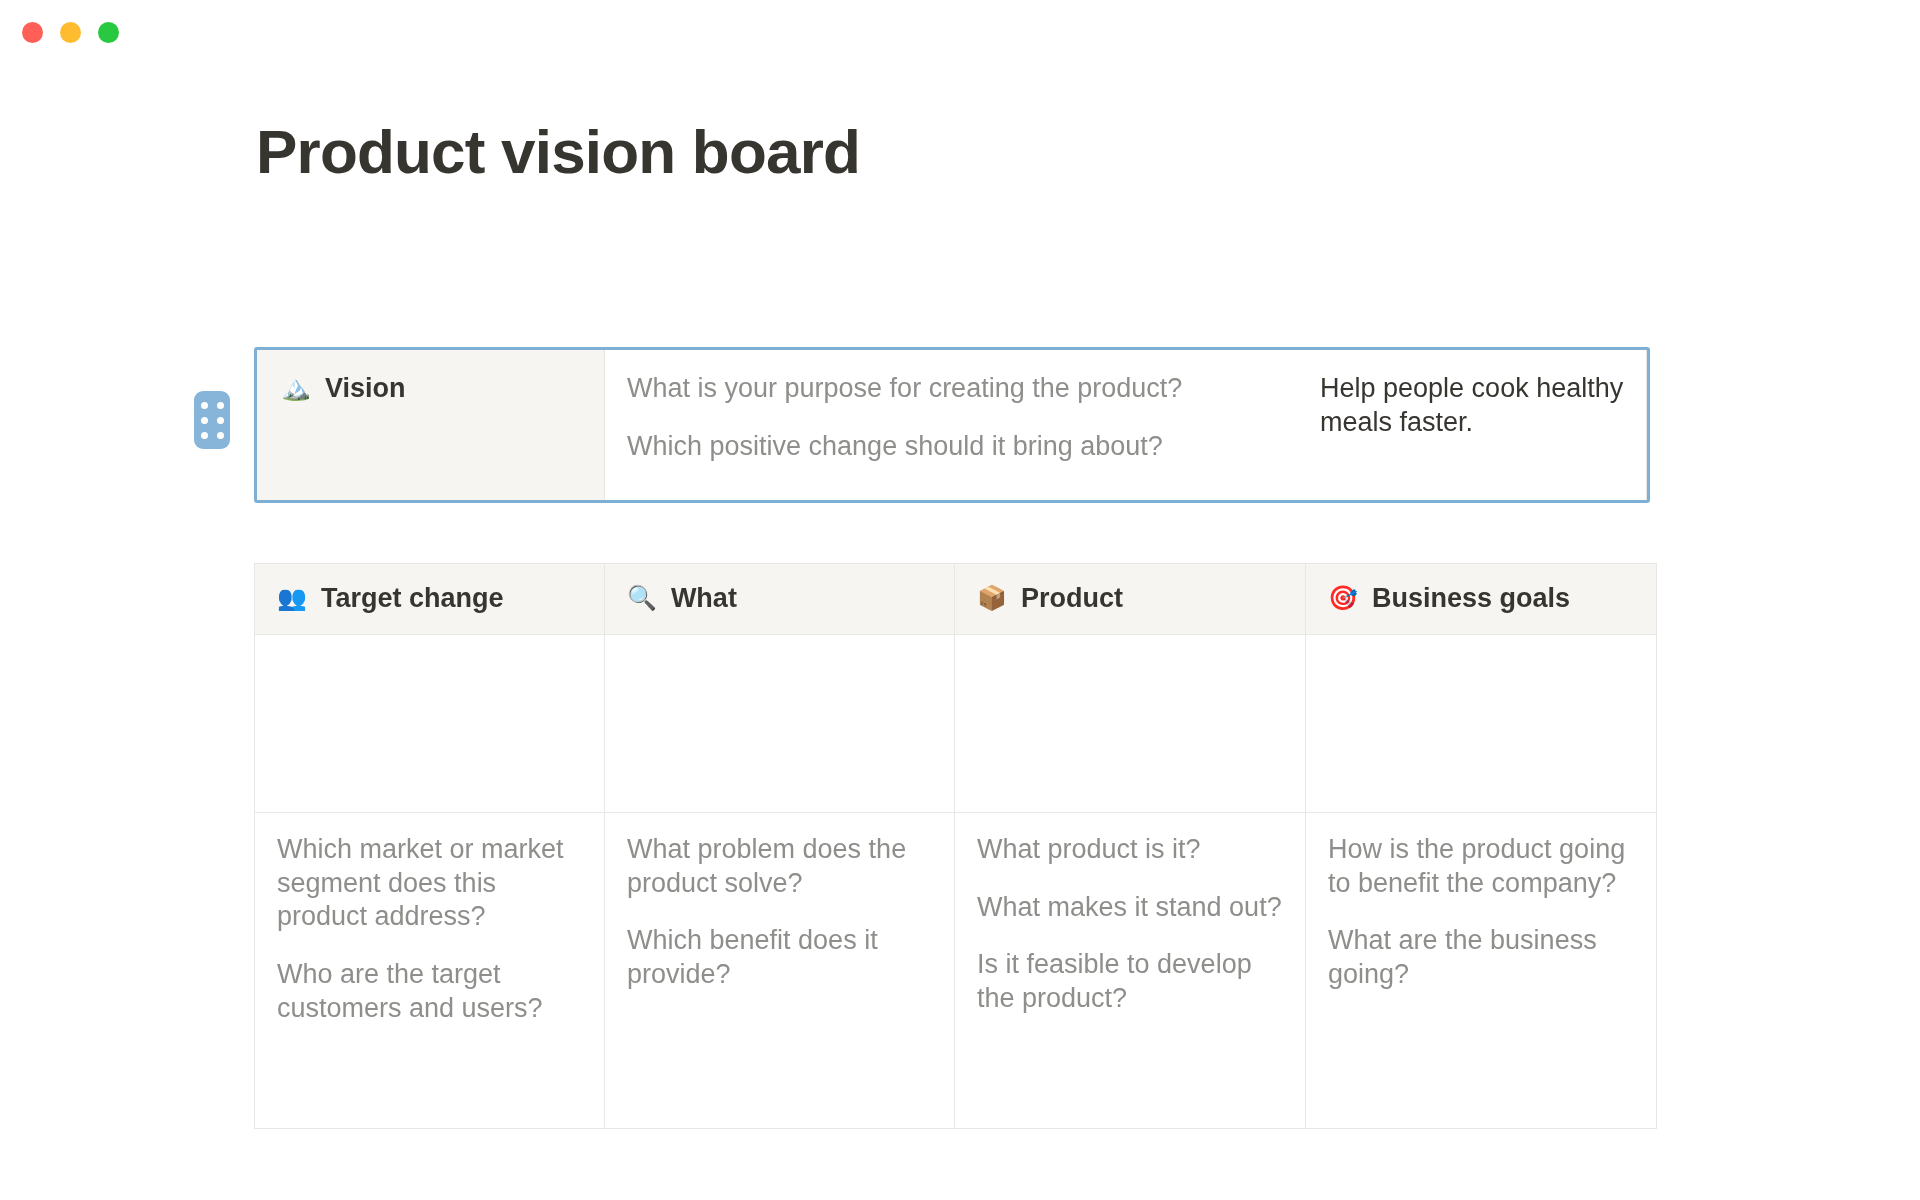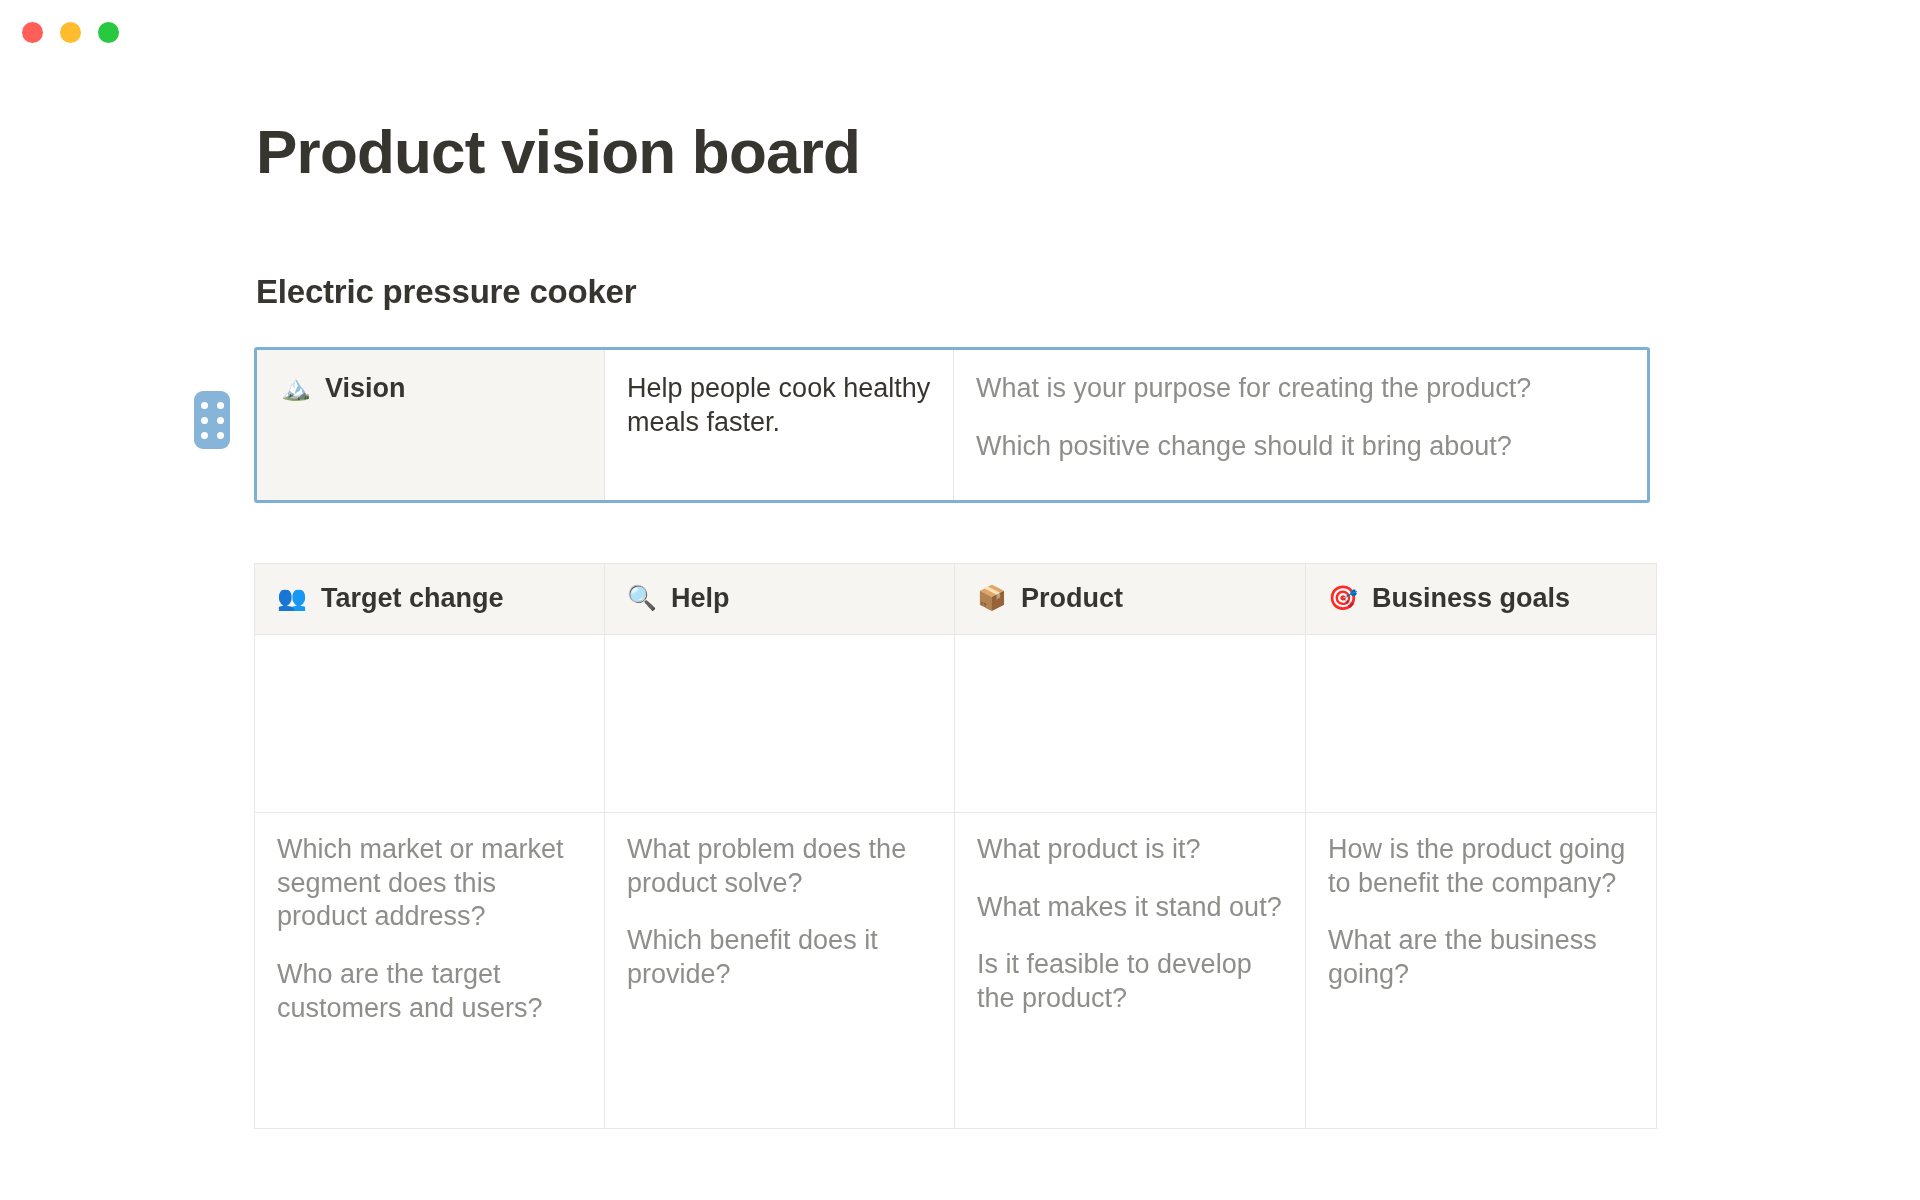--- a/index.html
+++ b/index.html
@@ -206,21 +206,20 @@
   <div class="window-chrome">
     <div class="traffic-lights">
       <span class="tl-dot" style="background: rgb(255, 95, 87);"></span>
       <span class="tl-dot" style="background: rgb(254, 188, 46);"></span>
       <span class="tl-dot" style="background: rgb(40, 200, 64);"></span>
     </div>
   </div>
 
   <div class="doc-title">Product vision board</div>
 
-  <div class="doc-subtitle">Electric pressure cooker</div>
 
   <div class="vision-wrap">
 
     <div class="drag-handle">
       <span class="drag-dots">
         <i></i>
           <i></i>
           <i></i>
           <i></i>
           <i></i>
@@ -230,30 +229,30 @@
 
     <div class="vision-table">
 
       <div class="vision-cell c0">
         <div class="cell-head">
           <span class="emoji">🏔️</span>
           <span>Vision</span>
         </div>
       </div>
 
-      <div class="vision-cell c1">
-        <div class="cell-text">
-          <p>Help people cook healthy meals faster.</p>
-        </div>
-      </div>
-
       <div class="vision-cell c2">
         <div class="cell-text placeholder">
           <p>What is your purpose for creating the product?</p>
           <p>Which positive change should it bring about?</p>
+        </div>
+      </div>
+
+      <div class="vision-cell c1">
+        <div class="cell-text">
+          <p>Help people cook healthy meals faster.</p>
         </div>
       </div>
 
     </div>
   </div>
 
   <table class="board-table">
     <colgroup>
       <col class="c0">
         <col class="c1">
@@ -264,21 +263,21 @@
       <tr>
         <th>
           <div class="cell-head">
             <span class="emoji">👥</span>
             <span>Target change</span>
           </div>
         </th>
         <th>
           <div class="cell-head">
             <span class="emoji">🔍</span>
-            <span>Help</span>
+            <span>What</span>
           </div>
         </th>
         <th>
           <div class="cell-head">
             <span class="emoji">📦</span>
             <span>Product</span>
           </div>
         </th>
         <th>
           <div class="cell-head">

